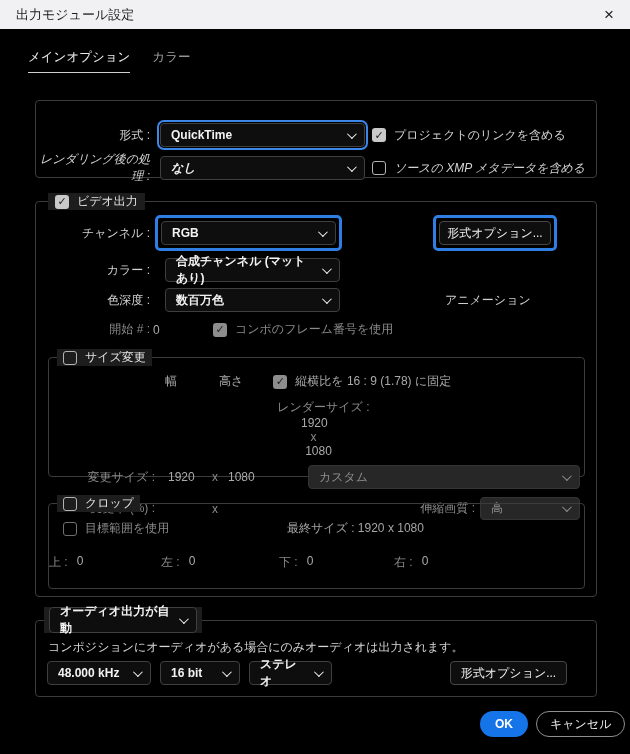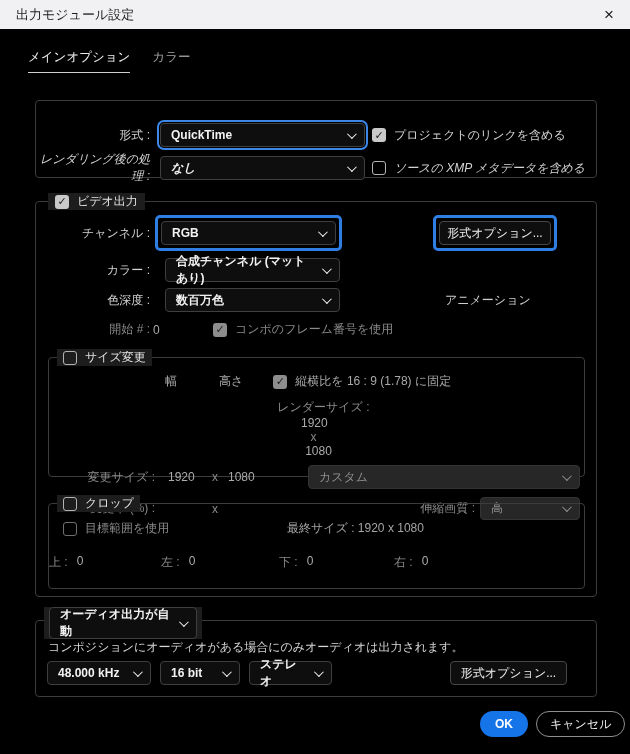--- a/index.html
+++ b/index.html
@@ -98,21 +98,21 @@
   #row-roi { margin-top:16px; }
   #row-roi .cb { margin-left:14px; }
   #row-roi .cb-label { margin-left:8px; font-size:12px; }
   #row-roi .final-size { position:absolute; left:208px; font-size:12px; color:#a5a5a5;margin-left:30px; }
   #row-tlbr { position:relative; margin-top:17px; height:16px; font-size:12px; }
   .crop-cell { position:absolute; top:0; display:flex; gap:9px; }
 
   
   #fs-audio { left:35px; top:620px; width:562px; height:77px; }
   #fs-audio .legend-dd { position:absolute; top:-14px; left:8px; background:#1d1d1d; padding:0 5px; }
-  #fs-audio .legend-dd .dd { width:148px; height:32px; }
+  #fs-audio .legend-dd .dd { width:148px; height:26px; }
   .audio-note { position:absolute; left:12px; top:18px; font-size:12px; color:#d6d6d6; }
   .audio-dds { position:absolute; left:11px; top:40px; display:flex; gap:9px; }
   .audio-dds .dd { height:24px; }
   .dd-rate { width:104px; } .dd-bit { width:80px; } .dd-chan { width:83px; }
   .audio-fmt-btn { position:absolute; left:414px; top:40px; width:117px; }
 
   
   .btn-ok { position:absolute; left:480px; top:711px; width:48px; height:26px; border-radius:13px;
             background:#1574e8; color:#fff; font-size:12px; font-weight:bold;
             display:flex; align-items:center; justify-content:center; border:none; }

